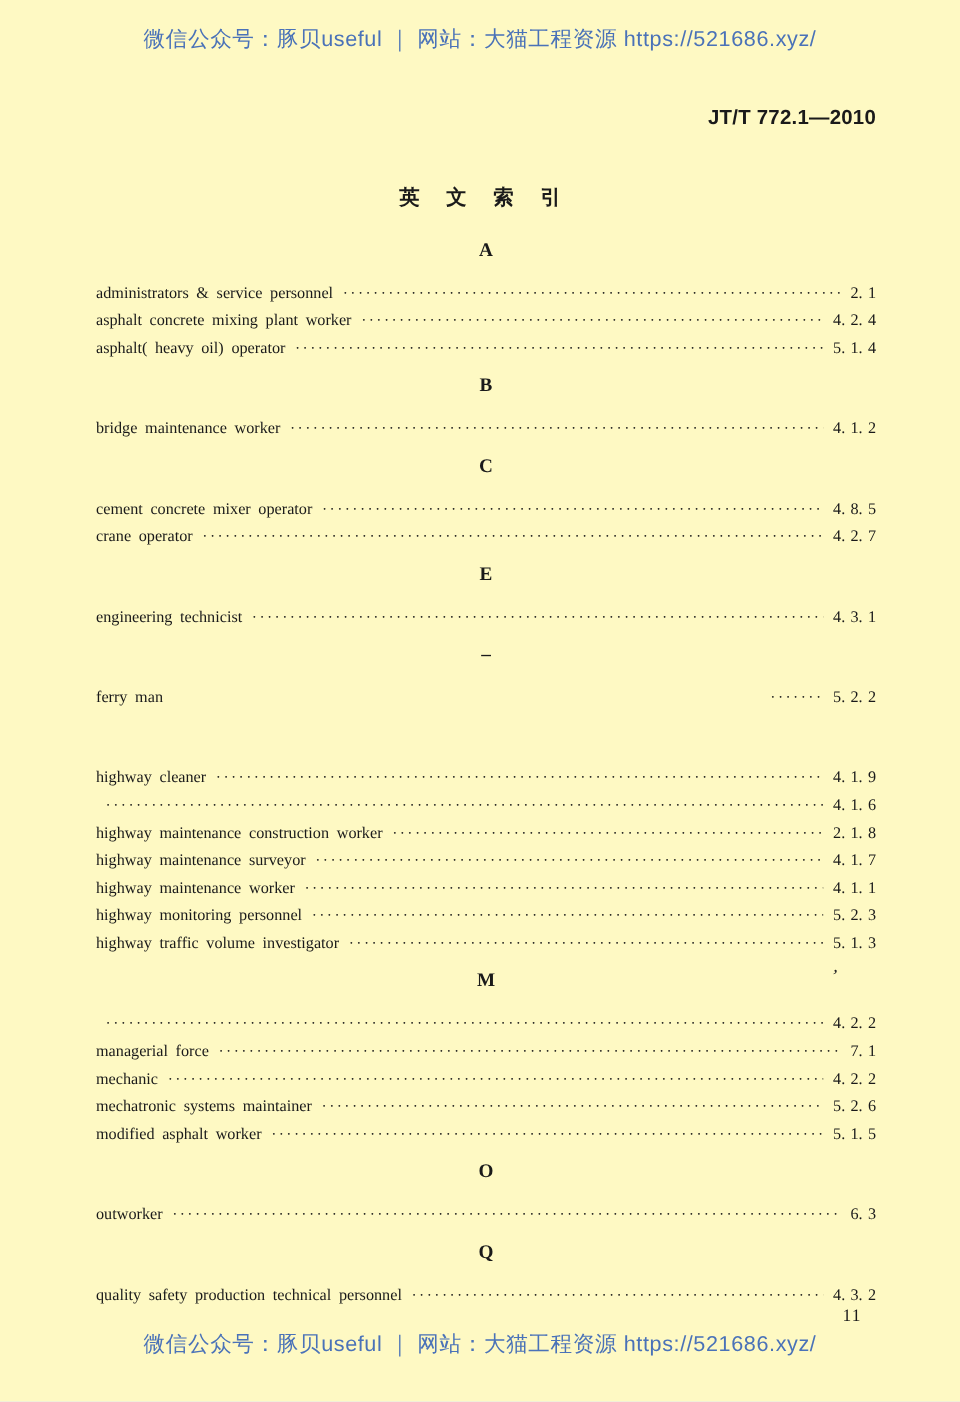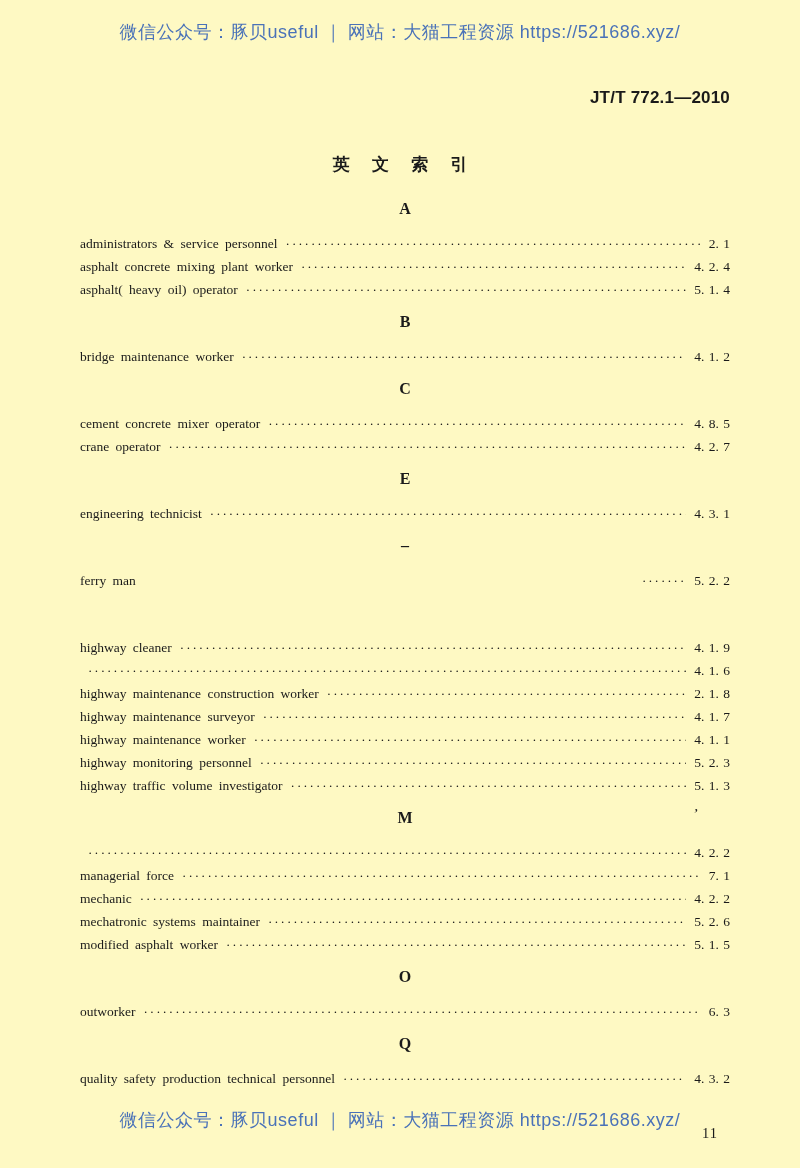--- a/index.html
+++ b/index.html
@@ -44,21 +44,21 @@
   }
   .term{white-space:nowrap;}
   .leader{
     flex:1;overflow:hidden;white-space:nowrap;
     margin:0 8px;letter-spacing:2px;font-size:13px;color:#161616;
   }
   .leader.short{text-align:right;}
   .ref{white-space:nowrap;word-spacing:1px;}
   .page-number{
     position:absolute;top:1089px;right:82px;
-    font-size:14.5px;letter-spacing:1px;margin-top:36px;
+    font-size:14.5px;letter-spacing:1px;
   }
   .artifact{
     position:absolute;left:693px;top:806px;
     font-size:15px;color:#222;transform:rotate(8deg);
   }
 </style>
 </head>
 <body>
 
 <div class="page" style="color: rgb(26, 26, 26);">

